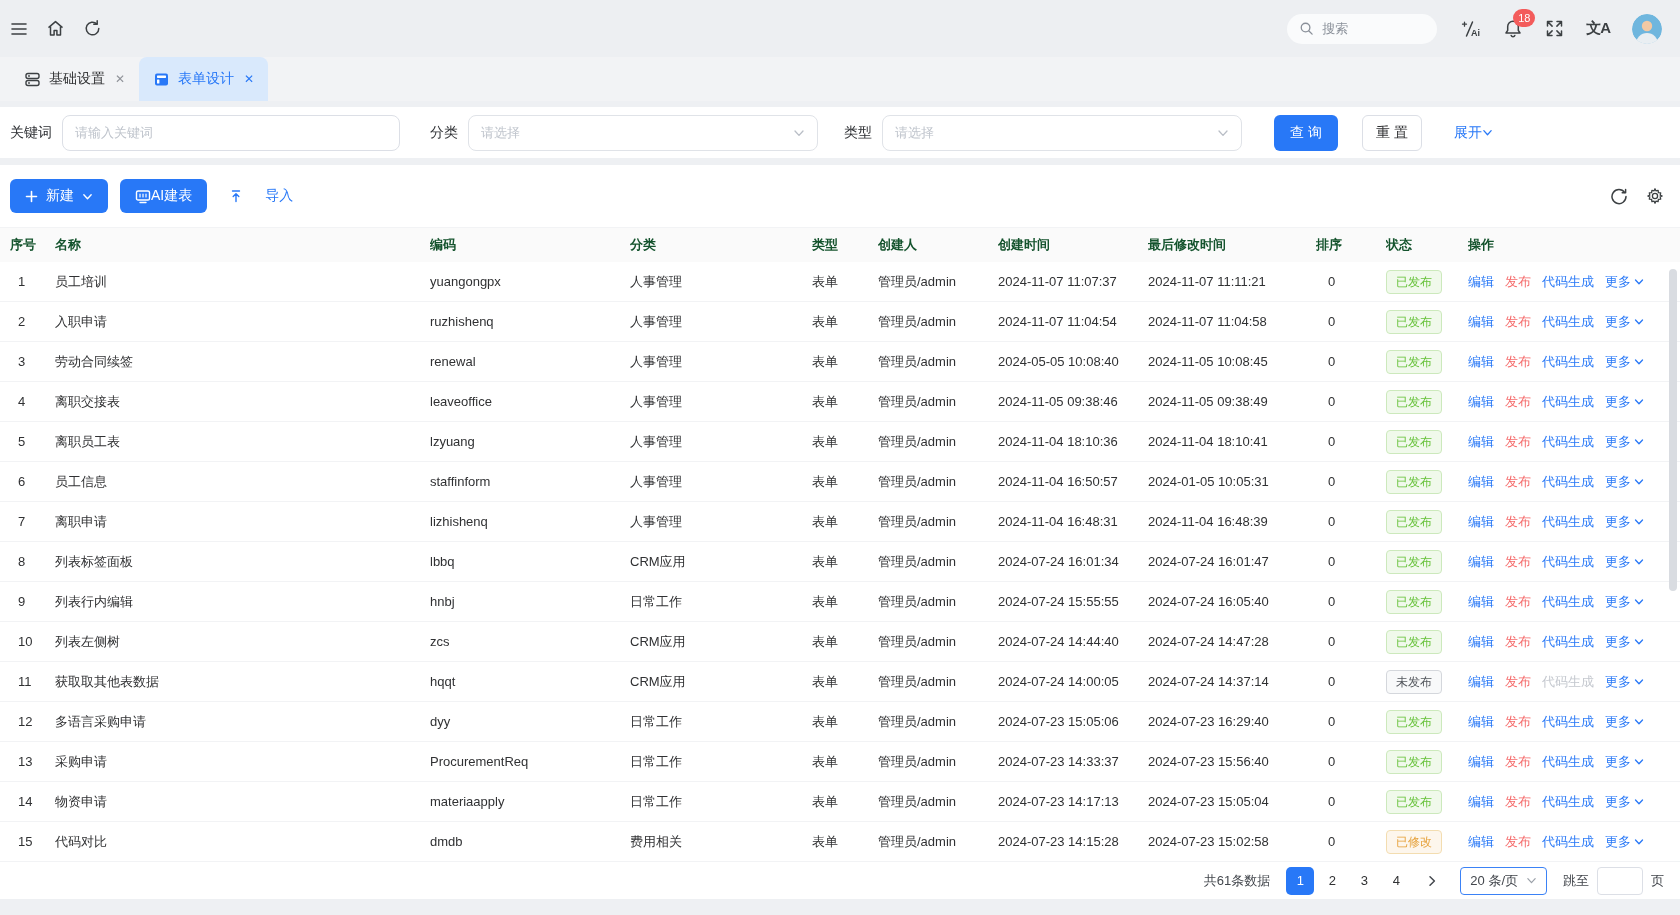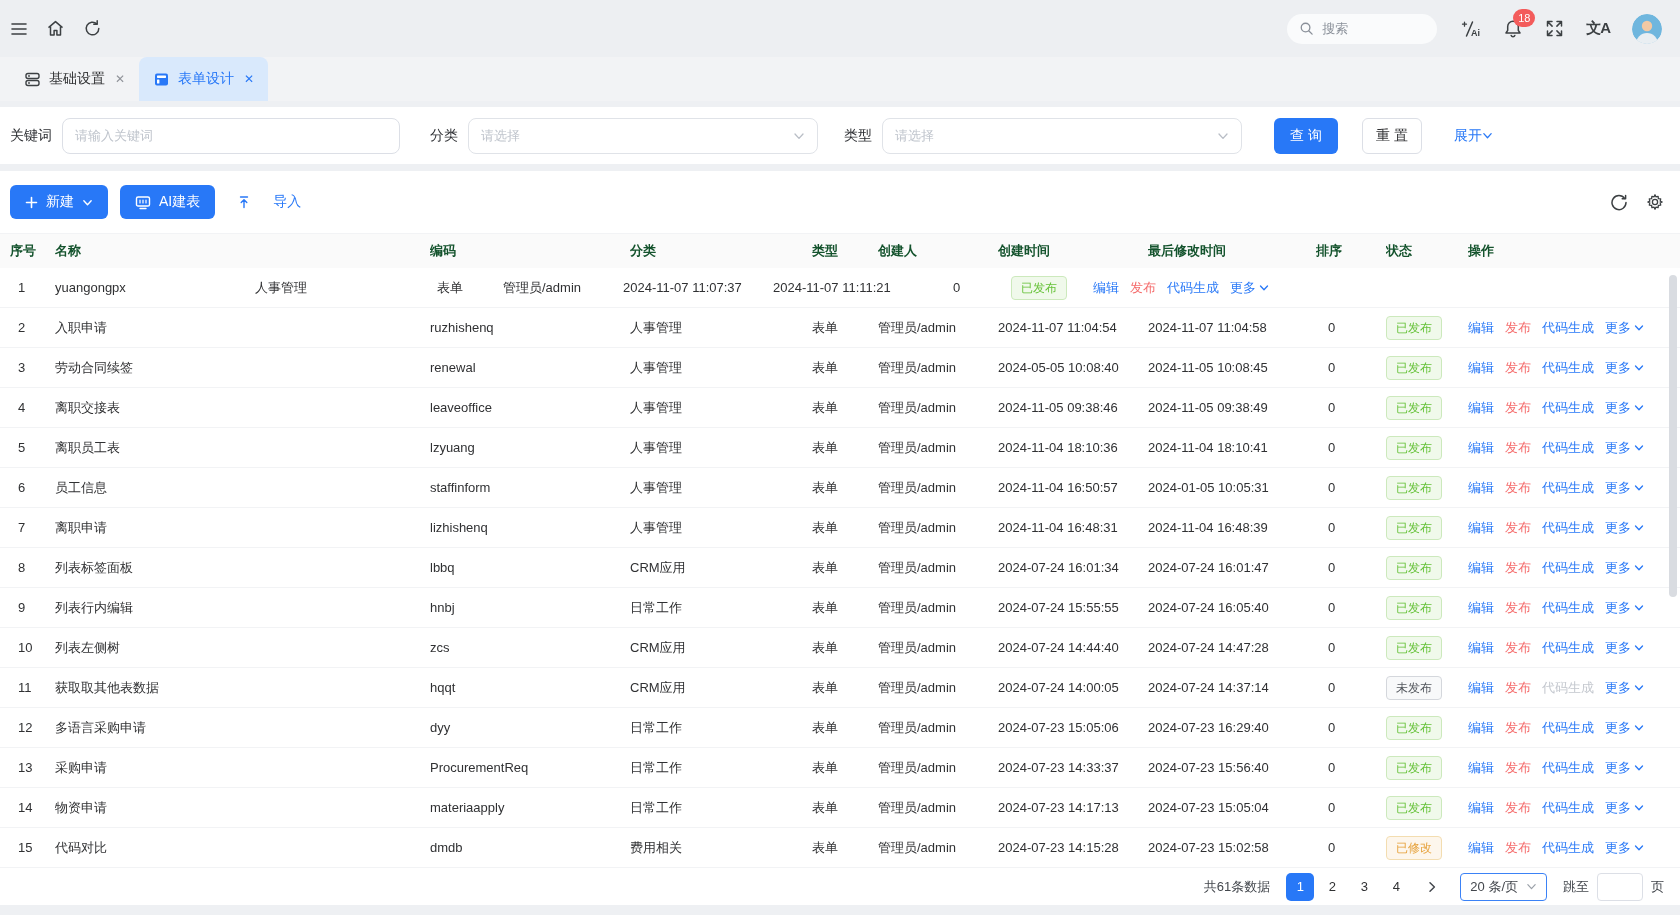--- a/index.html
+++ b/index.html
@@ -24,41 +24,41 @@
   .avatar { width:30px; height:30px; border-radius:50%; overflow:hidden; cursor:pointer; }
 
   
   .tabstrip { height:44px; background:#f2f3f5; display:flex; align-items:stretch; padding-left:10px; }
   .tab { display:flex; align-items:center; gap:8px; padding:0 14px; font-size:14px; color:#303133; cursor:pointer; border-radius:8px 8px 0 0; }
   .tab .tab-close { font-size:12px; color:#909399; margin-left:2px; }
   .tab.active { background:#d9e9fc; color:#2878f7; }
   .tab.active .tab-close { color:#2878f7; }
 
   
-  .filter-panel { margin-top:6px; background:#fff; height:57px; display:flex; align-items:center; padding:0 16px 0 10px; gap:10px; }
+  .filter-panel { margin-top:6px; background:#fff; height:51px; display:flex; align-items:center; padding:0 16px 0 10px; gap:10px; }
   .f-label { font-size:14px; color:#2d2f33; white-space:nowrap; }
   .f-input { width:338px; height:36px; border:1px solid #dcdfe6; border-radius:8px; padding:0 12px; font-size:13px; color:#303133; outline:none; font-family:inherit; }
   .f-input::placeholder { color:#bfc4cc; }
   .f-select { height:36px; border:1px solid #e0e3e8; border-radius:8px; display:flex; align-items:center; justify-content:space-between; padding:0 12px; color:#bfc4cc; font-size:13px; cursor:pointer; background:#fff; }
   .f-select .chev { color:#b9bec6; }
   .sel-category { width:350px; margin-right:16px; }
   .sel-type { width:360px; margin-right:22px; }
   .gap-cat { margin-left:20px; }
   .btn { height:36px; border-radius:6px; border:1px solid transparent; font-size:14px; cursor:pointer; font-family:inherit; display:inline-flex; align-items:center; justify-content:center; }
   .btn-primary { background:#2878f7; color:#fff; }
   .btn-plain { background:#fff; color:#303133; border-color:#dcdfe6; }
   .btn-query { width:64px; letter-spacing:4px; padding-left:4px; }
   .btn-reset { width:60px; letter-spacing:4px; padding-left:4px; margin-left:14px; }
   .expand-link { color:#2878f7; display:inline-flex; align-items:center; margin-left:22px; cursor:pointer; font-size:14px; }
 
   
   .main-panel { margin-top:7px; background:#fff; height:734px; position:relative; display:flex; flex-direction:column; }
   .toolbar { padding:14px 16px 14px 10px; display:flex; align-items:center; }
   .btn-new { height:34px; padding:9px 14px; gap:8px; border-radius:6px; }
-  .btn-ai { height:34px; padding:4px 14px; gap:8px; border-radius:6px; margin-left:12px; }
+  .btn-ai { height:34px; padding:4px 14px; border-radius:6px; margin-left:12px; }
   .import-link { color:#2878f7; display:inline-flex; align-items:center; gap:22px; margin-left:22px; cursor:pointer; font-size:14px; }
   .toolbar-right { margin-left:auto; display:flex; align-items:center; gap:18px; color:#4a4f55; }
 
   
   .table { flex:0 0 auto; }
   .thead, .trow { display:flex; align-items:center; padding:0 0 0 10px; }
   .thead { height:35px; background:#fafafa; font-size:13px; color:#14532d; font-weight:bold; border-top:1px solid #f2f3f5; }
   .trow { height:40px; border-bottom:1px solid #f2f3f5; font-size:13px; color:#303133; }
   .cell { flex:0 0 auto; padding-right:8px; white-space:nowrap; overflow:hidden; }
   .col-index   { width:45px; }
@@ -284,20 +284,21 @@
       <div class="cell col-creator">创建人</div>
       <div class="cell col-created">创建时间</div>
       <div class="cell col-modified">最后修改时间</div>
       <div class="cell col-sort">排序</div>
       <div class="cell col-status">状态</div>
       <div class="cell col-actions">操作</div>
     </div>
     <div id="table-body">
         <div class="trow">
           <div class="cell col-index">1</div>
+          <div class="cell col-name">员工培训</div>
           <div class="cell col-code">yuangongpx</div>
           <div class="cell col-category">人事管理</div>
           <div class="cell col-type">表单</div>
           <div class="cell col-creator">管理员/admin</div>
           <div class="cell col-created">2024-11-07 11:07:37</div>
           <div class="cell col-modified">2024-11-07 11:11:21</div>
           <div class="cell col-sort">0</div>
           <div class="cell col-status"><span class="badge badge-published">已发布</span></div>
           <div class="cell col-actions">
             <span class="alink">编辑</span>

